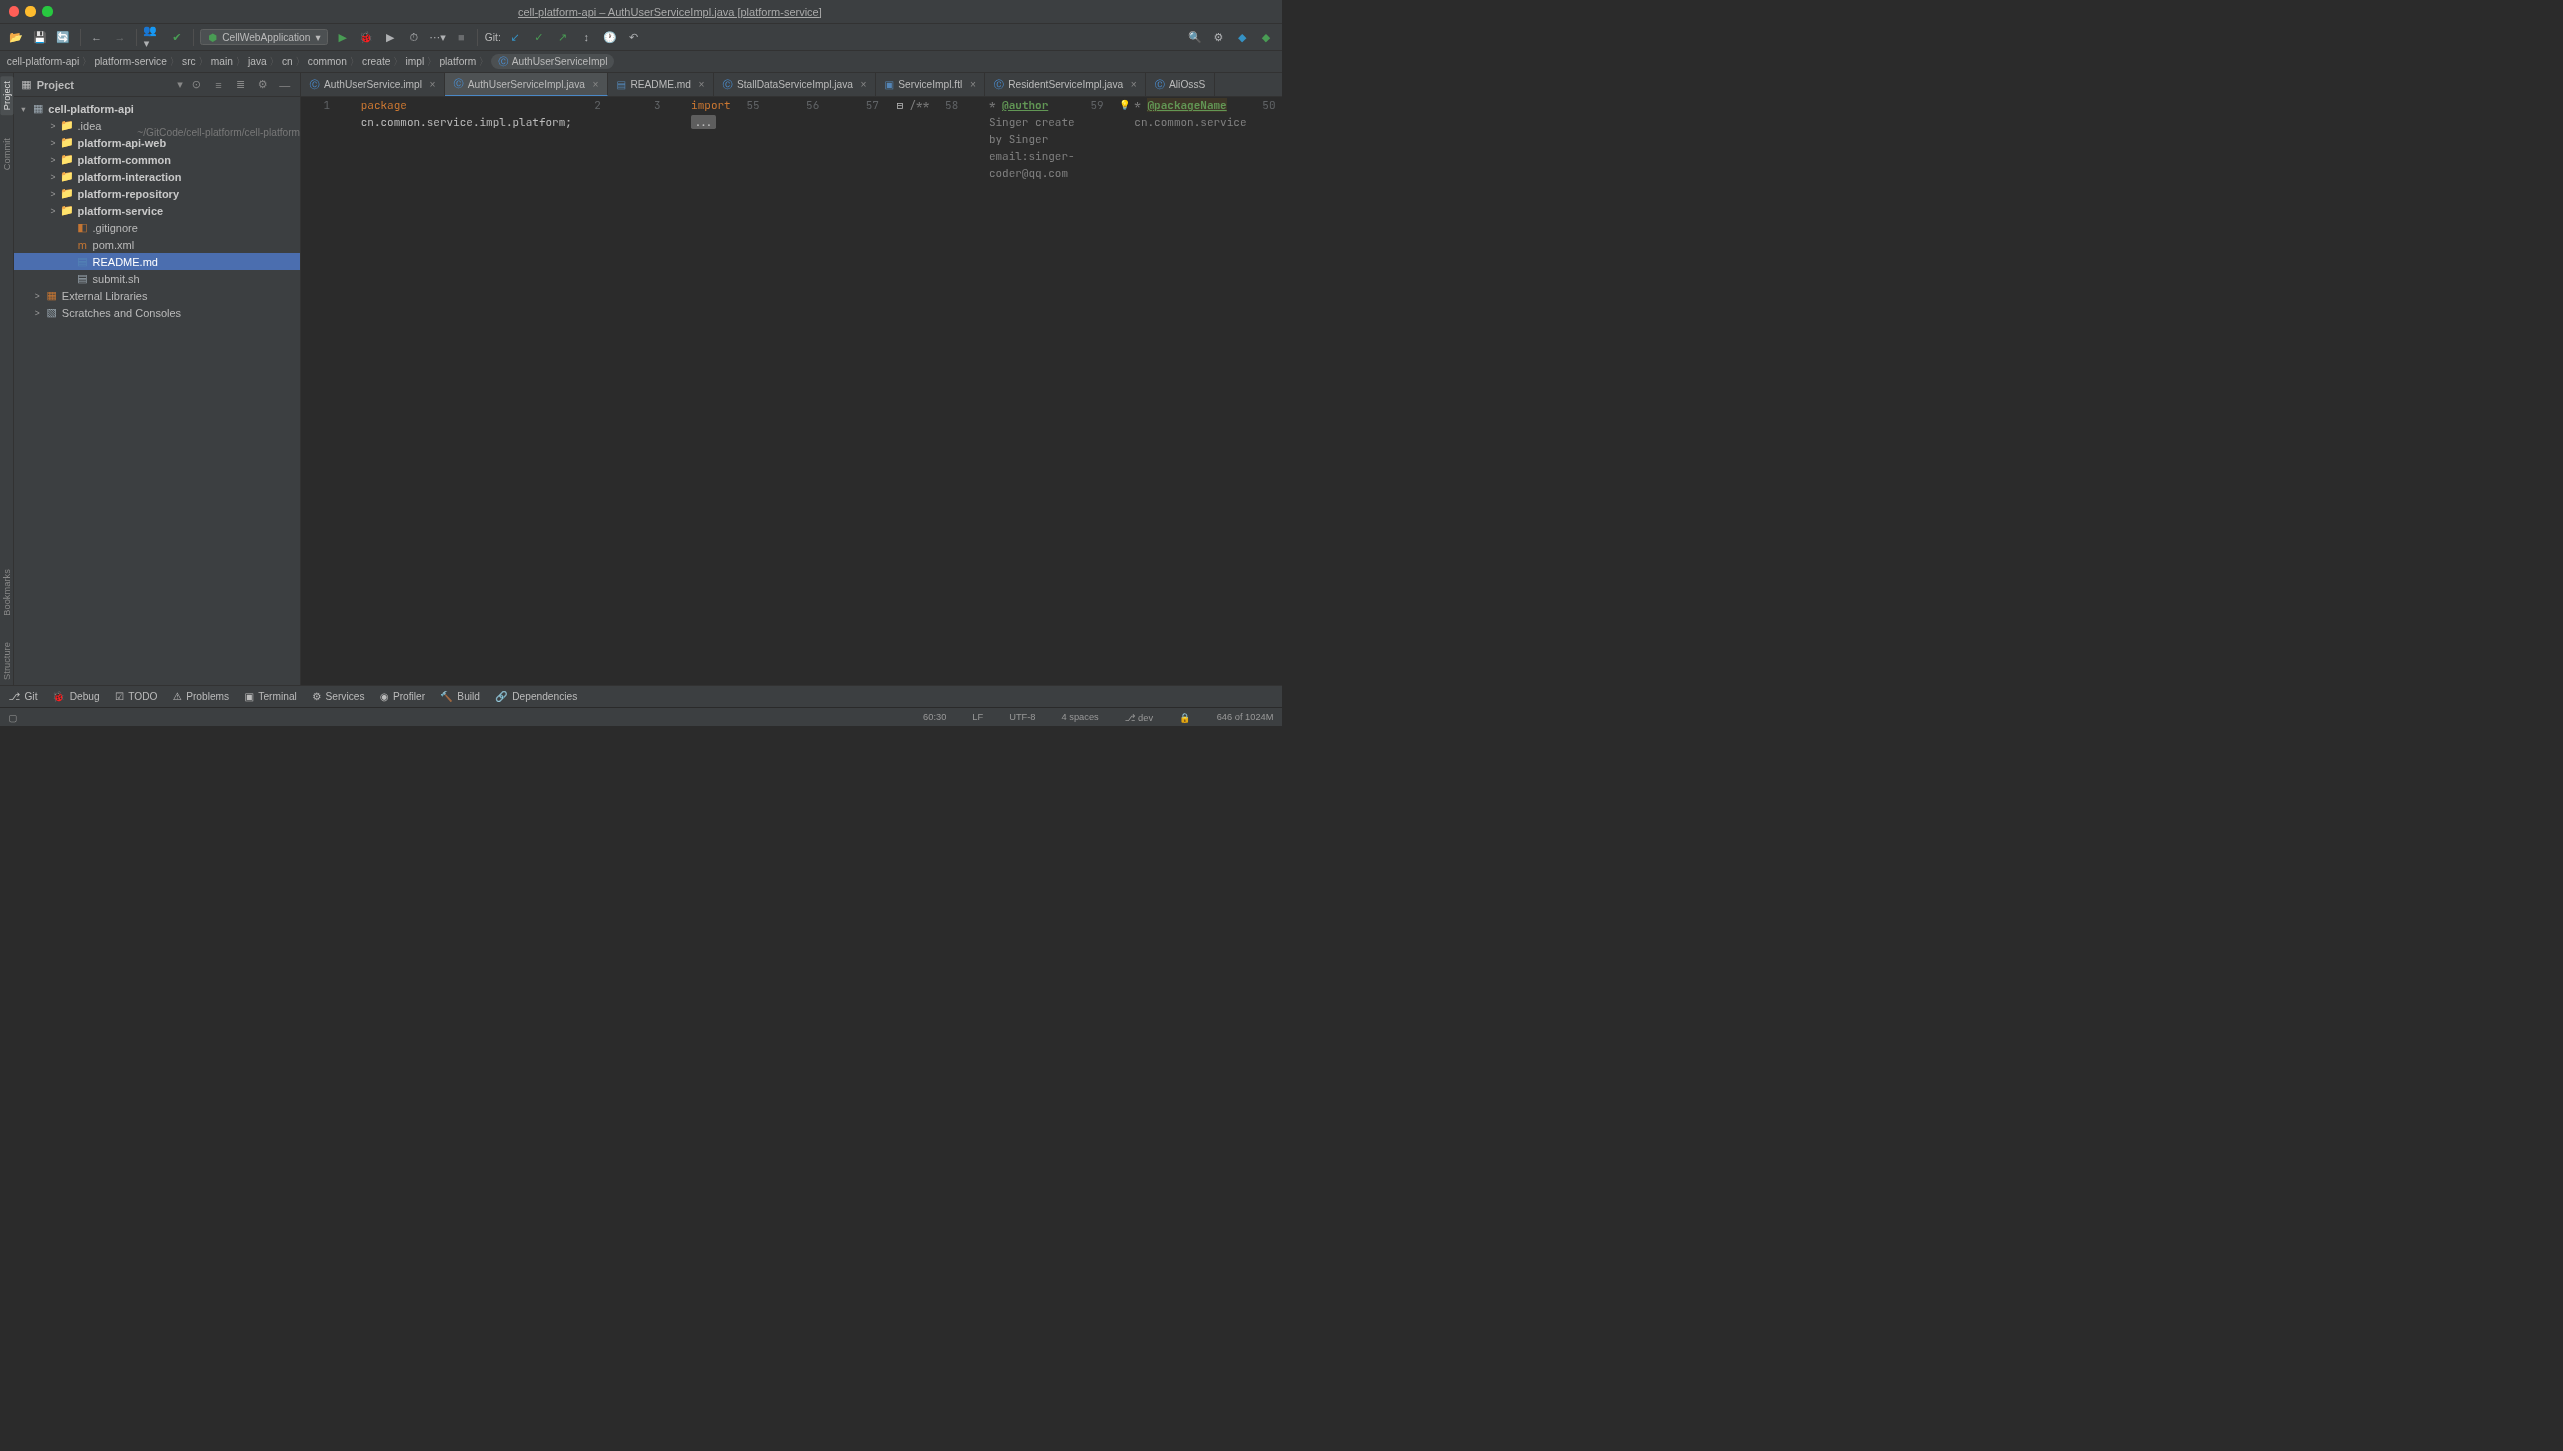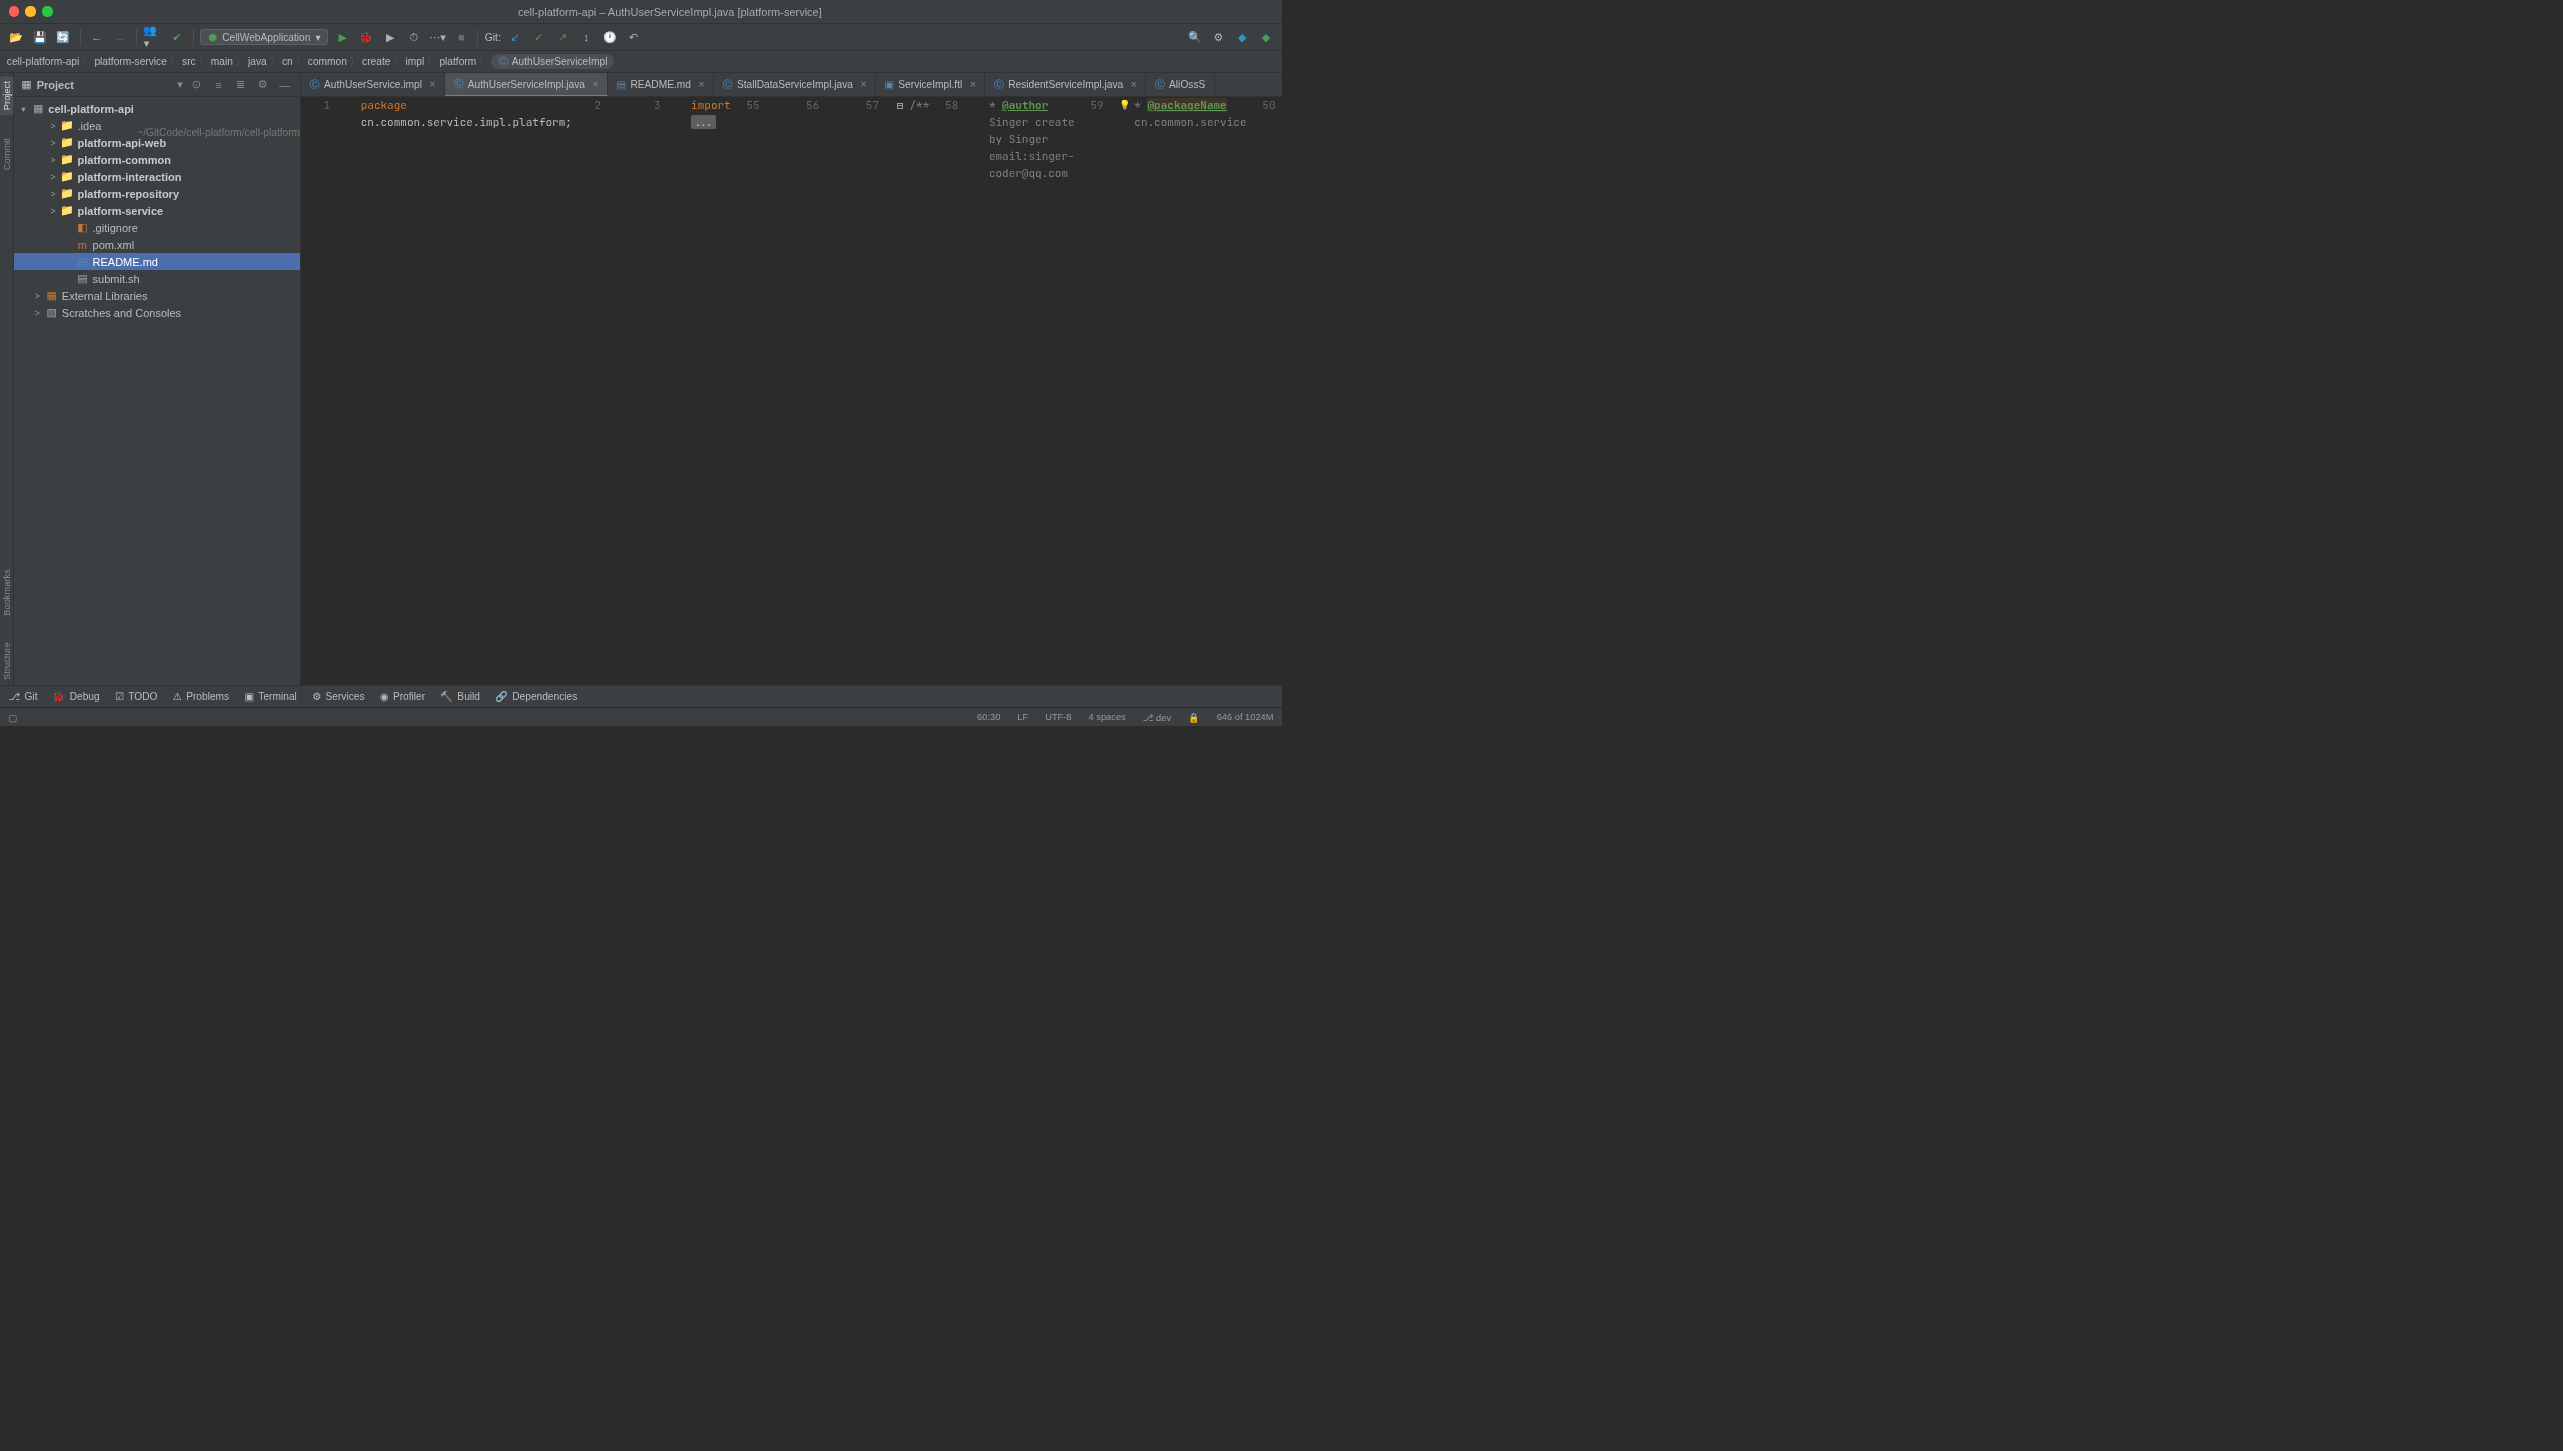--- a/index.html
+++ b/index.html
@@ -19,21 +19,21 @@
   display: flex;
   align-items: center;
   padding: 0 8.5px;
   border-bottom: 0.8px solid #323232;
 }
 .traffic { display: flex; gap: 6.8px; margin-right: 13.6px; }
 .traffic-dot { width: 10.2px; height: 10.2px; border-radius: 50%; }
 .t-red { background: #ff5f57; }
 .t-yellow { background: #febc2e; }
 .t-green { background: #28c840; }
-.title-text { flex: 1; text-align: center; font-size: 11px; color: #aaaaaa; }
+.title-text { flex: 1; text-align: center; font-size: 11px; color: #aaaaaa; text-decoration: underline; }
 
 .toolbar {
   height: 27px;
   background: #3c3f41;
   display: flex;
   align-items: center;
   padding: 0 6.8px;
   gap: 5.1px;
   border-bottom: 0.8px solid #323232;
 }
@@ -134,21 +134,21 @@
 .bottom-bar {
   height: 22px; background: #3c3f41; display: flex; align-items: center;
   padding: 0 8.5px; gap: 15.3px; font-size: 10.2px; border-top: 0.8px solid #323232;
 }
 .bb-item { display: flex; align-items: center; gap: 4.2px; color: #bbbbbb; cursor: pointer; }
 
 .status-bar {
   height: 18.6px; background: #3c3f41; display: flex; align-items: center;
   padding: 0 8.5px; font-size: 9.3px; color: #999; border-top: 0.8px solid #2a2a2a;
 }
-.status-bar .sp { margin-left: auto; display: flex; gap: 17px; }
+.status-bar .sp { margin-left: auto; display: flex; gap: 26px; }
 </style>
 </head>
 <body>
 
 <div class="titlebar">
   <div class="traffic">
     <div class="traffic-dot t-red"></div>
     <div class="traffic-dot t-yellow"></div>
     <div class="traffic-dot t-green"></div>
   </div>

